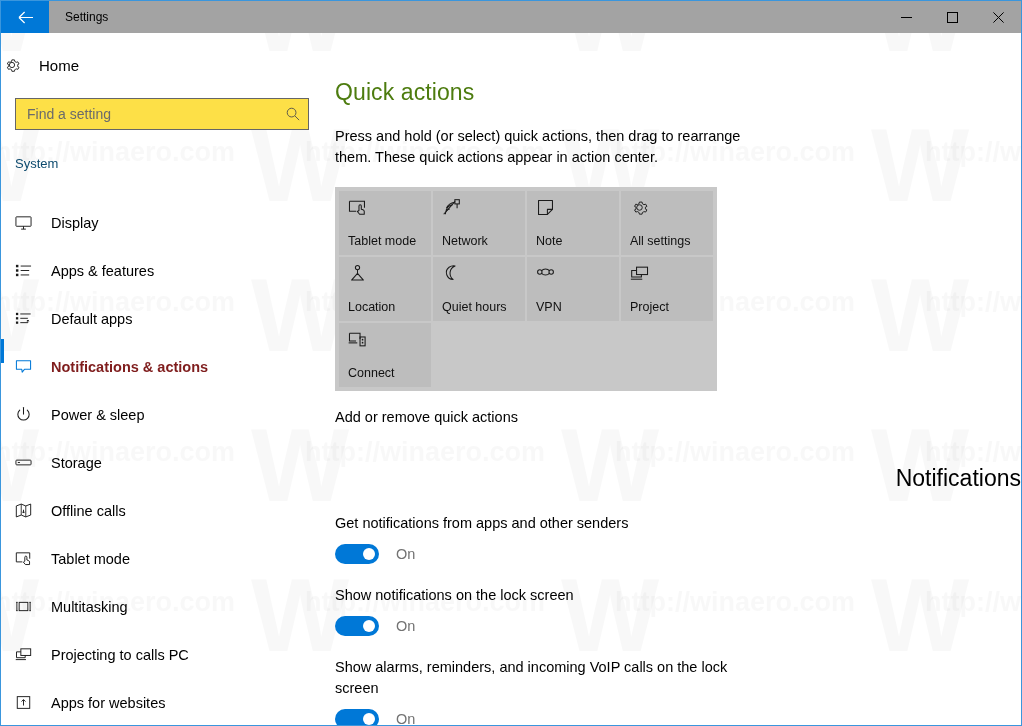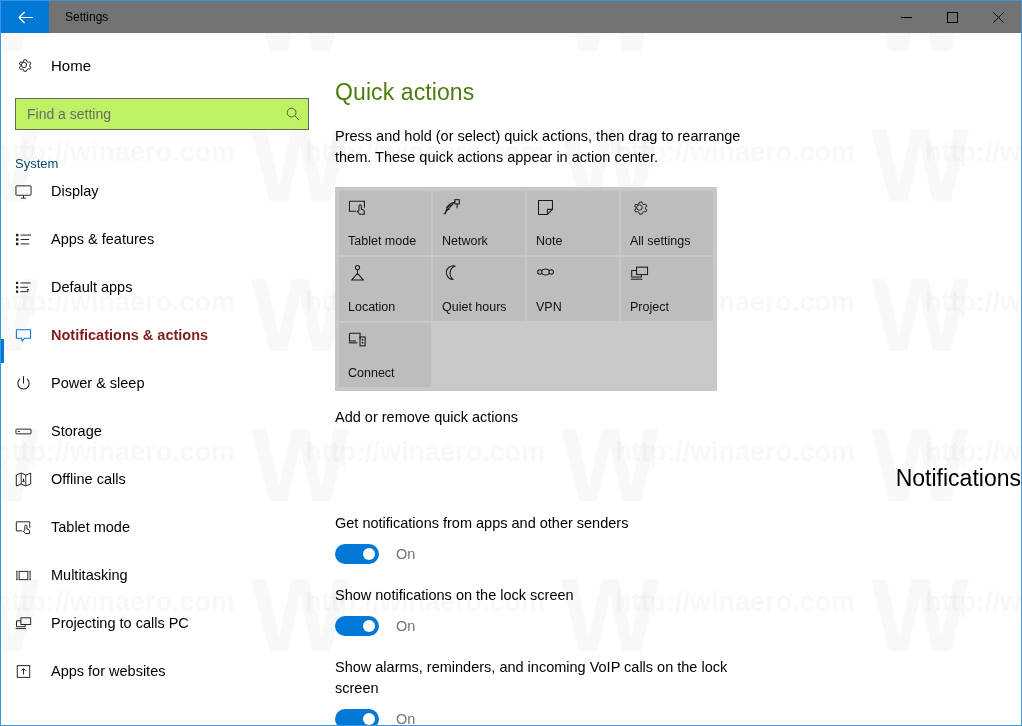--- a/index.html
+++ b/index.html
@@ -53,21 +53,21 @@
     font-size: 27px;
     font-weight: 700;
     color: rgba(120,125,135,0.055);
     white-space: nowrap;
   }
 
   
   #titlebar {
     position: relative;
     height: 32px;
-    background: #737373;
+    background: #a3a3a3;
     display: flex;
     align-items: stretch;
     z-index: 20;
   }
   #back-button {
     width: 48px;
     height: 32px;
     background: #0078d7;
     display: flex;
     align-items: center;
@@ -113,35 +113,35 @@
     width: 330px;
     flex: none;
     background: transparent;
     position: relative;
     padding-top: 12px;
   }
   #home-row {
     display: flex;
     align-items: center;
     height: 40px;
-    padding-left: 14px;
+    padding-left: 2px;
     cursor: pointer;
   }
   .home-icon { width: 30px; display: flex; align-items: center; }
   #home-label {
     font-size: 15px;
     color: #000;
     padding-left: 6px;
   }
   #search-wrap {
     margin: 13px 0 0 14px;
     width: 294px;
     height: 32px;
     border: 1px solid #666666;
-    background: #bef264;
+    background: #fde047;
     display: flex;
     align-items: center;
     padding: 0 8px 0 11px;
   }
   #search-input {
     flex: 1;
     border: none;
     outline: none;
     font-family: "Liberation Sans", sans-serif;
     font-size: 14px;
@@ -154,21 +154,21 @@
   #category-label {
     margin: 26px 0 0 14px;
     font-size: 13px;
     color: #0c4a6e;
   }
 
   #nav-list { margin-top: 12px; }
   .nav-item {
     position: relative;
     display: flex;
-    align-items: flex-start;
+    align-items: flex-end;
     height: 48px;
     padding-left: 14px;
     cursor: pointer;
   }
   .nav-item .nav-ico {
     width: 32px;
     flex: none;
     display: flex;
     align-items: center;
     color: #1a1a1a;

